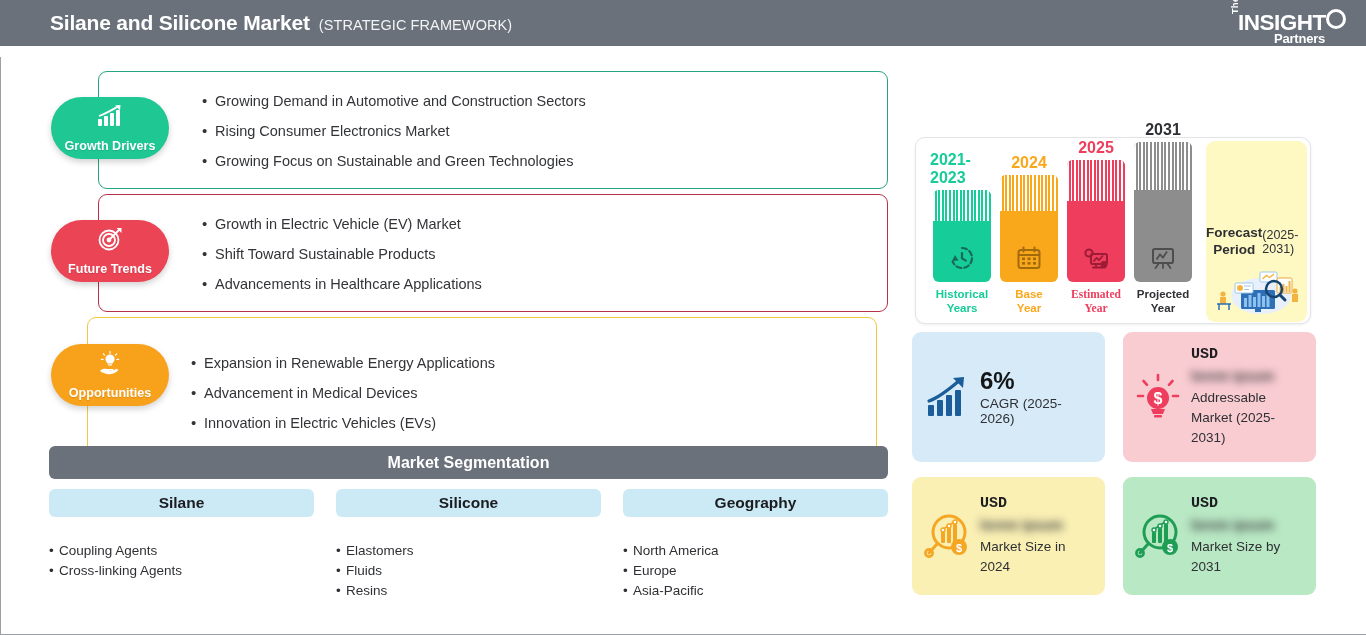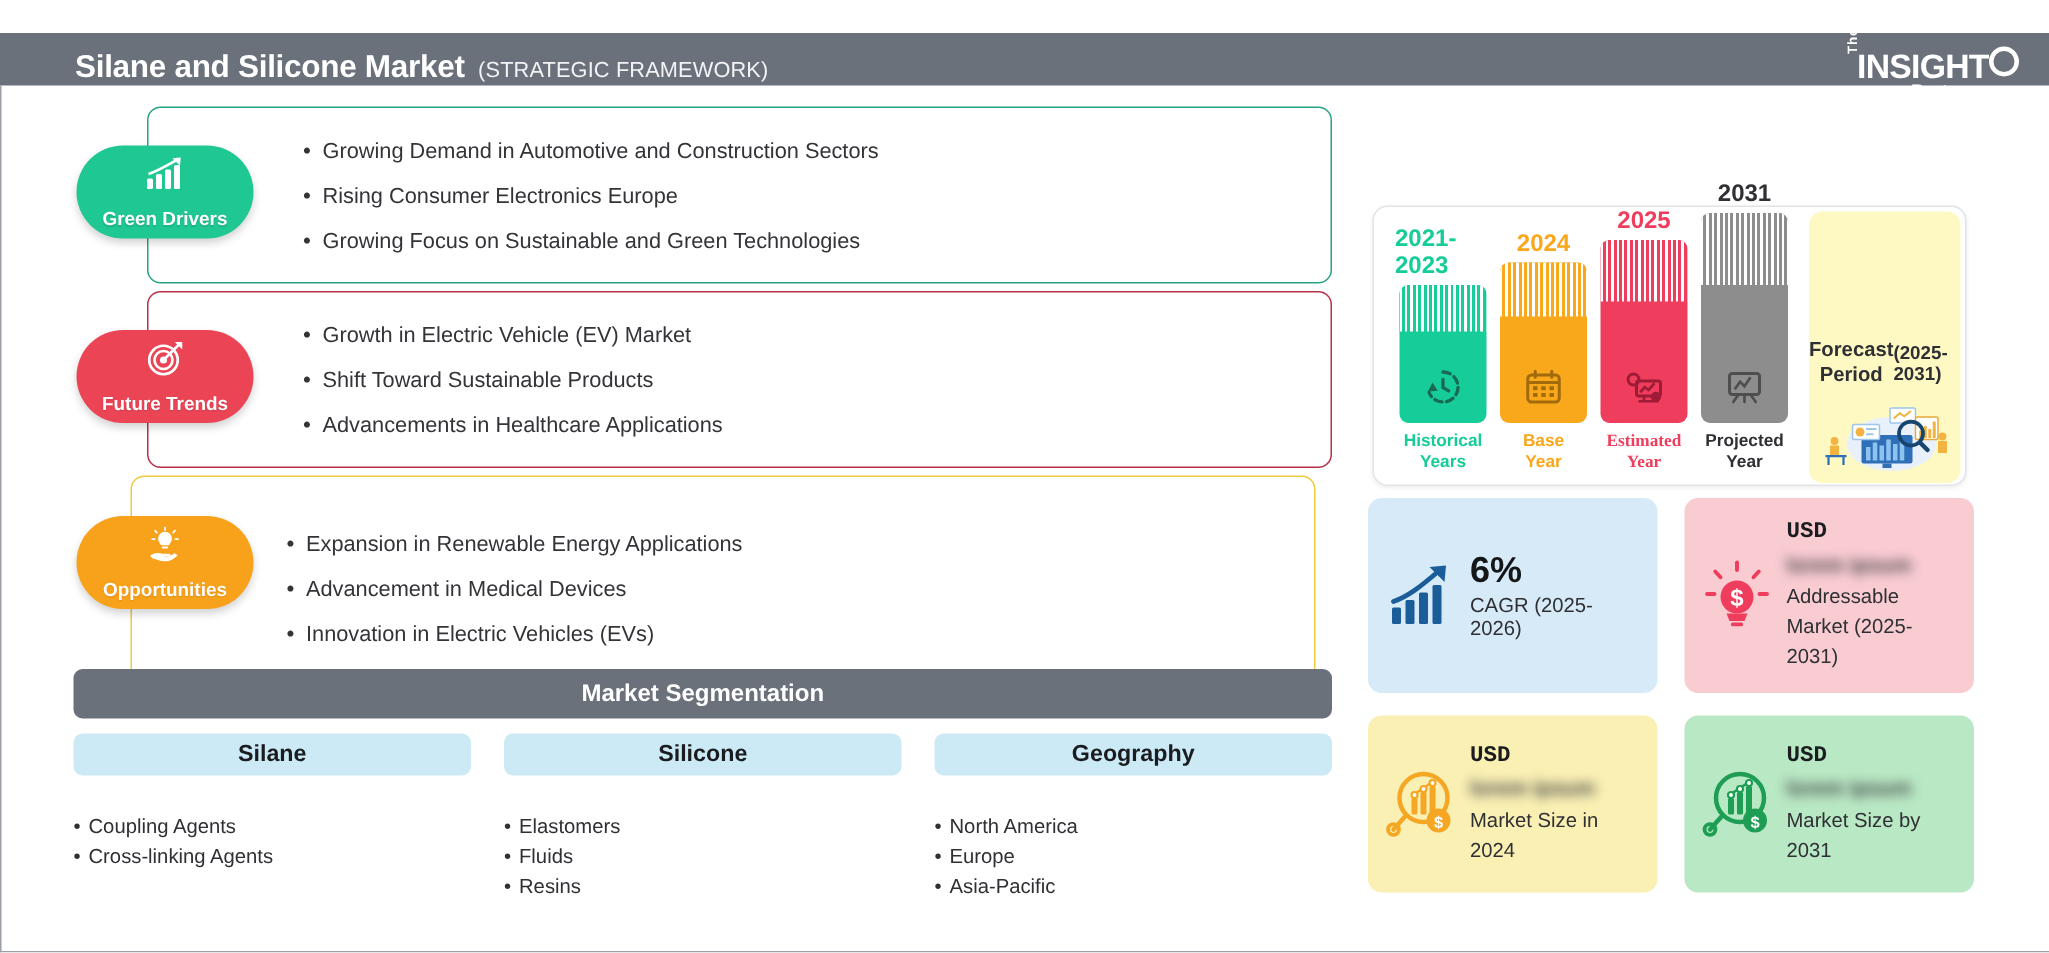--- a/index.html
+++ b/index.html
@@ -14,21 +14,21 @@
     position: relative;
     width: 1366px; height: 635px;
     background: #ffffff;
   }
 
   
   #header {
     position: absolute; left: 0; top: 0;
     width: 1366px; height: 46px;
     background: #6a717b;
-    display: flex; align-items: center; margin-top: 22px;
+    display: flex; align-items: center;
   }
   #header-title-wrap {
     display: flex; align-items: baseline; gap: 9px;
     margin-left: 50px;
   }
   #header-title {
     color: #ffffff; font-size: 21px; font-weight: bold;
     letter-spacing: -0.2px;
   }
   #header-subtitle {
@@ -190,21 +190,21 @@
     border-radius: 9px;
     display: flex; align-items: center;
     padding-top: 18px;
   }
   #fc-forecast-title {
     font-size: 13.5px; font-weight: bold; color: #2f3034;
     text-align: center; line-height: 17px;
   }
   #fc-forecast-range {
     margin-top: 3px; font-size: 12.5px; color: #2f3034;
-    font-weight: bold;
+    font-weight: normal;
   }
   #fc-illustration {
     position: absolute; bottom: 8px; left: 50%;
     transform: translateX(-50%);
     width: 92px; height: 58px;
   }
 
   
   #outlook-title {
     position: absolute; left: 911px; top: 291px;
@@ -252,36 +252,36 @@
       <span class="logo-ring"></span>
     </div>
   </div>
 
   <div id="content">
 
     <div class="panel" style="left:97px; top:14px; width:790px; height:118px;">
       <div class="panel-box" id="box0" style="border: 1px solid rgb(39, 163, 131);"></div>
       <ul class="panel-bullets">
         <li>Growing Demand in Automotive and Construction Sectors</li>
-        <li>Rising Consumer Electronics Europe</li>
+        <li>Rising Consumer Electronics Market</li>
         <li>Growing Focus on Sustainable and Green Technologies</li>
       </ul>
     </div>
     <div class="badge" id="badge0" style="left:50px; top:40px; background:#1fc793;">
       <span class="badge-icon">
         <svg viewBox="0 0 28 24" width="28" height="24">
           <rect x="2" y="15" width="4" height="7" fill="#fff" rx="1"></rect>
           <rect x="8" y="12" width="4" height="10" fill="#fff" rx="1"></rect>
           <rect x="14" y="9" width="4" height="13" fill="#fff" rx="1"></rect>
           <rect x="20" y="6" width="4" height="16" fill="#fff" rx="1"></rect>
           <path d="M3 12 C9 10 14 7 23 2" stroke="#fff" stroke-width="1.8" fill="none"></path>
           <path d="M19 1.5 L24.5 1 L24 6.5 Z" fill="#fff"></path>
         </svg>
       </span>
-      <span class="badge-label">Green Drivers</span>
+      <span class="badge-label">Growth Drivers</span>
     </div>
 
     <div class="panel" style="left:97px; top:137px; width:790px; height:118px;">
       <div class="panel-box" id="box1" style="border: 1px solid rgb(184, 49, 74);"></div>
       <ul class="panel-bullets">
         <li>Growth in Electric Vehicle (EV) Market</li>
         <li>Shift Toward Sustainable Products</li>
         <li>Advancements in Healthcare Applications</li>
       </ul>
     </div>

